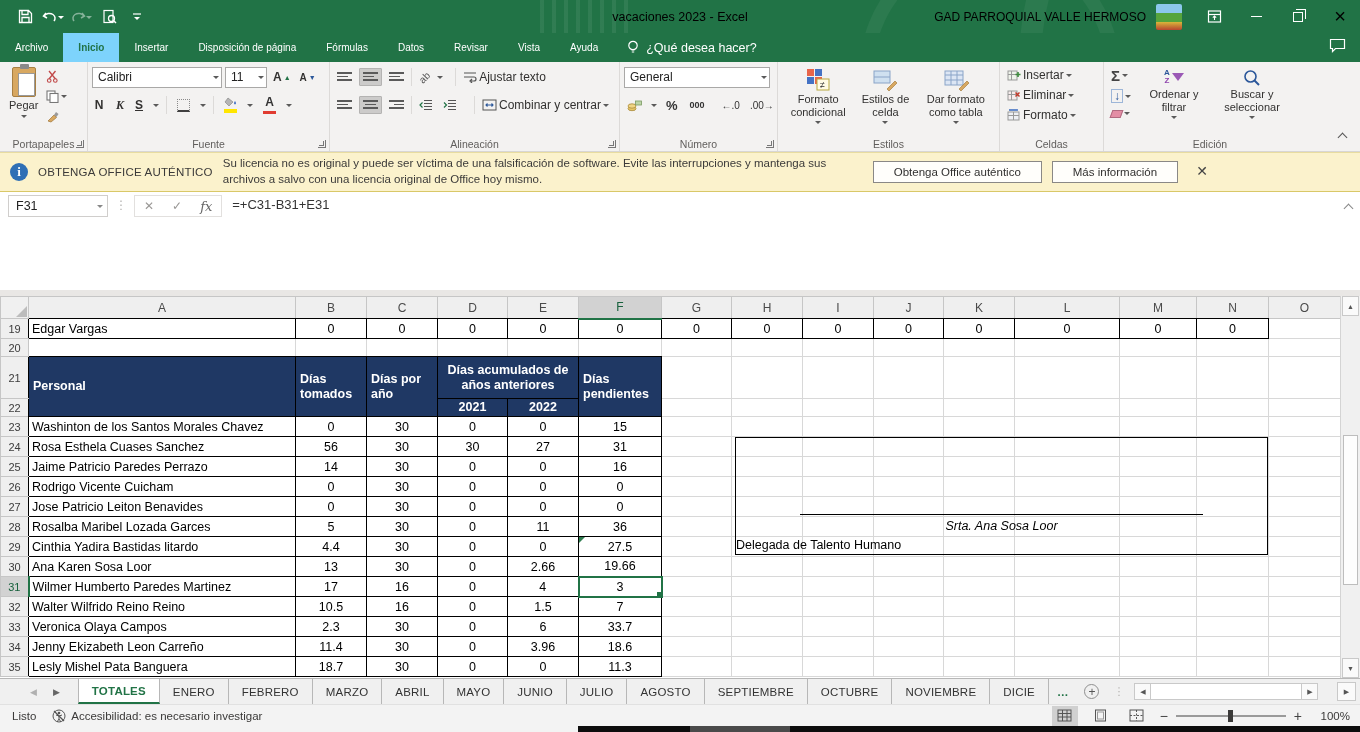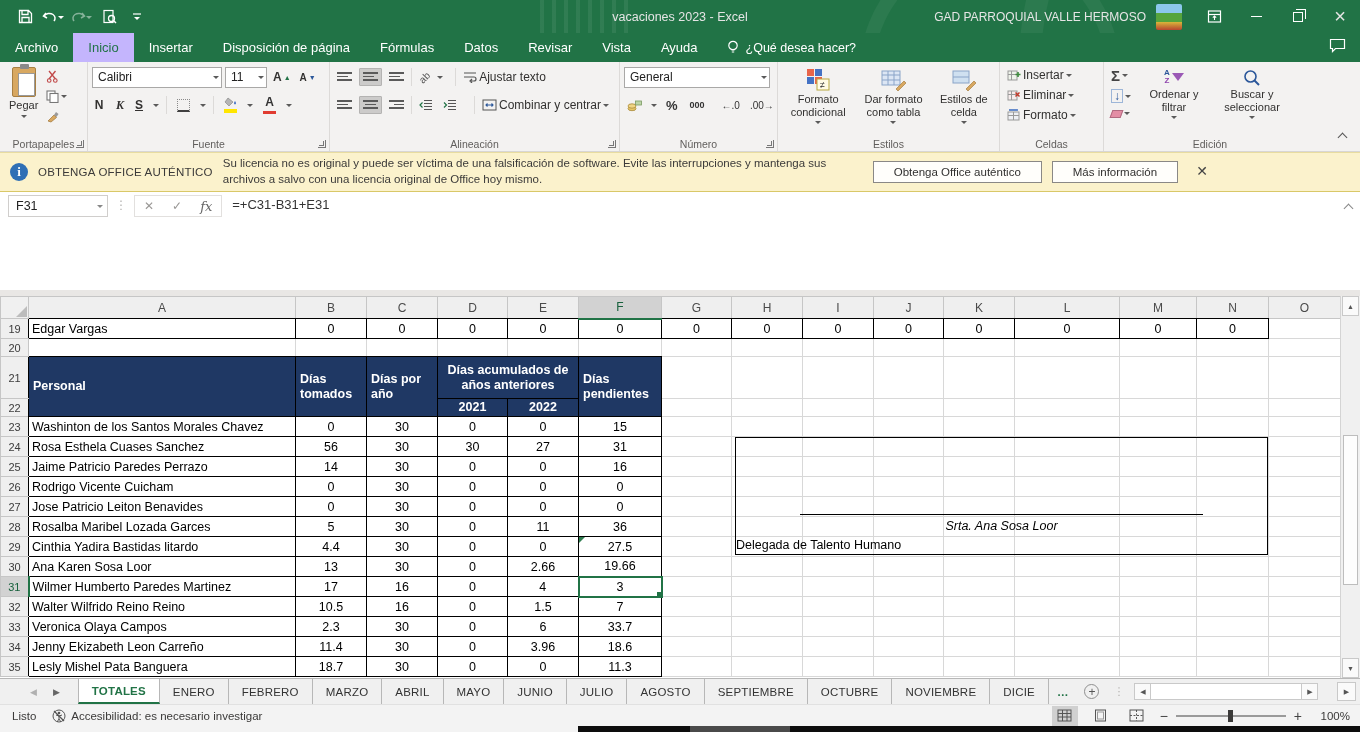--- a/index.html
+++ b/index.html
@@ -1,21 +1,21 @@
 <!DOCTYPE html>
 <html><head>
 <meta charset="utf-8">
 <style>
   html,body{margin:0;padding:0;background:#444;}
   *{box-sizing:border-box;}
   .app{position:relative;width:1360px;height:732px;background:#fff;overflow:hidden;
        font-family:"Liberation Sans",sans-serif;-webkit-font-smoothing:antialiased;}
 
   
-  .titlebar{position:relative;height:33px;background:#217346;display:flex;align-items:center;color:#e5e5e5;overflow:hidden;}
+  .titlebar{position:relative;height:33px;background:#217346;display:flex;align-items:center;color:#000000;overflow:hidden;}
   .deco{position:absolute;border:14px solid rgba(255,255,255,0.05);border-radius:50%;pointer-events:none;}
   .deco1{width:260px;height:260px;right:240px;top:-60px;}
   .deco2{width:420px;height:420px;right:-80px;top:-160px;border-width:22px;}
   .decolines{position:absolute;left:540px;top:0;width:90px;height:33px;pointer-events:none;
     background:repeating-linear-gradient(90deg,rgba(255,255,255,0.07) 0 4px,transparent 4px 12px);}
   .qat{display:flex;align-items:center;gap:6px;padding-left:14px;z-index:2;}
   .qbtn{display:flex;align-items:center;justify-content:center;width:22px;height:22px;}
   .qbtn svg{display:block;}
   .qdim{opacity:.45;}
   .ddw{width:0;height:0;border:3px solid transparent;border-top-color:#fff;margin-top:4px;}
@@ -24,22 +24,22 @@
   .account{font-size:12px;margin-right:8px;white-space:nowrap;}
   .avatar{width:26px;height:26px;margin-right:10px;border-radius:2px;
     background:linear-gradient(180deg,#8cc7ec 0%,#8cc7ec 36%,#56a43c 36%,#56a43c 70%,#d8b33a 70%,#b8452f 100%);}
   .winbtn{width:40px;height:33px;display:flex;align-items:center;justify-content:center;font-size:15px;}
   .restore-ic{position:relative;width:10px;height:10px;border:1px solid #fff;}
   .restore-ic::before{content:'';position:absolute;left:2px;top:-4px;width:9px;height:9px;border:1px solid #fff;border-left:none;border-bottom:none;}
   .min-ic{width:11px;border-top:1.5px solid #fff;}
 
   
   .tabrow{height:29px;background:#217346;display:flex;align-items:stretch;color:#fff;}
-  .rtab{padding:0 15px;display:flex;align-items:center;font-size:13px;cursor:default;}
-  .rtab.active{background:#c4b5fd;color:#217346;font-weight:normal;}
+  .rtab{padding:0 15px;display:flex;align-items:center;font-size:10px;cursor:default;}
+  .rtab.active{background:#7dd3fc;color:#217346;font-weight:bold;}
   .tellme{display:flex;align-items:center;gap:7px;padding:0 14px;font-size:12.5px;}
   .tabrow-right{margin-left:auto;display:flex;align-items:center;padding-right:14px;}
 
   
   .ribbon{height:90px;background:#f3f2f1;display:flex;border-bottom:1px solid #d8d6d4;}
   .rgroup{position:relative;height:100%;border-right:1px solid #dcdad8;padding:3px 4px 15px;flex:none;}
   .glabel{position:absolute;bottom:1px;left:0;right:0;text-align:center;font-size:10.5px;color:#605e5c;}
   .launcher{position:absolute;right:3px;bottom:3px;width:8px;height:8px;border-right:1.2px solid #777;border-bottom:1.2px solid #777;}
   .launcher::before{content:'';position:absolute;right:1px;bottom:1px;width:4px;height:4px;border-right:1.2px solid #777;border-bottom:1.2px solid #777;transform:rotate(0deg);}
   .dd{width:0;height:0;border:3.2px solid transparent;border-top-color:#5a5a5a;margin-top:3px;flex:none;}
@@ -438,36 +438,36 @@
               <rect x="2" y="2" width="7" height="7" fill="#e8654a"></rect>
               <rect x="10" y="2" width="7" height="7" fill="#4472c4"></rect>
               <rect x="2" y="10" width="7" height="7" fill="#4472c4"></rect>
               <rect x="10" y="10" width="7" height="7" fill="#e8654a"></rect>
               <rect x="12" y="12" width="12" height="11" fill="#fffbe6" stroke="#b8a840"></rect>
               <text x="15" y="21" font-size="9" fill="#333">≠</text>
             </svg>
           <span>Formato condicional</span>
           <span class="dd"></span>
         </div>
+        <div class="bigbtn" style="width:62px;">
+          <svg width="26" height="26" viewBox="0 0 26 26">
+              <rect x="2" y="4" width="16" height="12" fill="#cfe0f0" stroke="#8aa4c8"></rect>
+              <path d="M2 10 h16" stroke="#8aa4c8"></path>
+              <path d="M15 22 L23 14 l2 2 l-8 8 z" fill="#d8a861" stroke="#a87f42" stroke-width=".7"></path>
+            </svg>
+          <span>Estilos de celda</span>
+          <span class="dd"></span>
+        </div>
         <div class="bigbtn" style="width:78px;">
           <svg width="26" height="26" viewBox="0 0 26 26">
               <rect x="2" y="4" width="18" height="14" fill="#dce6f4" stroke="#8aa4c8"></rect>
               <path d="M2 8 h18 M2 13 h18 M8 4 v14 M14 4 v14" stroke="#8aa4c8"></path>
               <path d="M16 22 L24 14 l2 2 l-8 8 z" fill="#d8a861" stroke="#a87f42" stroke-width=".7"></path>
             </svg>
           <span>Dar formato como tabla</span>
-          <span class="dd"></span>
-        </div>
-        <div class="bigbtn" style="width:62px;">
-          <svg width="26" height="26" viewBox="0 0 26 26">
-              <rect x="2" y="4" width="16" height="12" fill="#cfe0f0" stroke="#8aa4c8"></rect>
-              <path d="M2 10 h16" stroke="#8aa4c8"></path>
-              <path d="M15 22 L23 14 l2 2 l-8 8 z" fill="#d8a861" stroke="#a87f42" stroke-width=".7"></path>
-            </svg>
-          <span>Estilos de celda</span>
           <span class="dd"></span>
         </div>
       </div>
       <div class="glabel">Estilos</div>
     </div>
 
     <div class="rgroup" style="width:104px;">
       <div style="display:flex;flex-direction:column;gap:2px;padding-top:1px;">
         <span class="sbtn">
           <svg width="14" height="13" viewBox="0 0 14 13">

